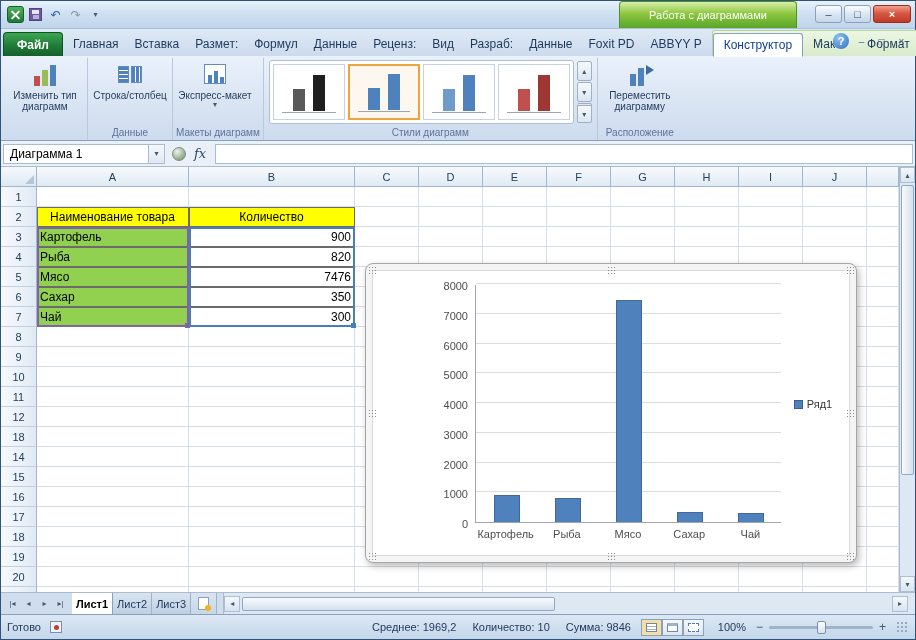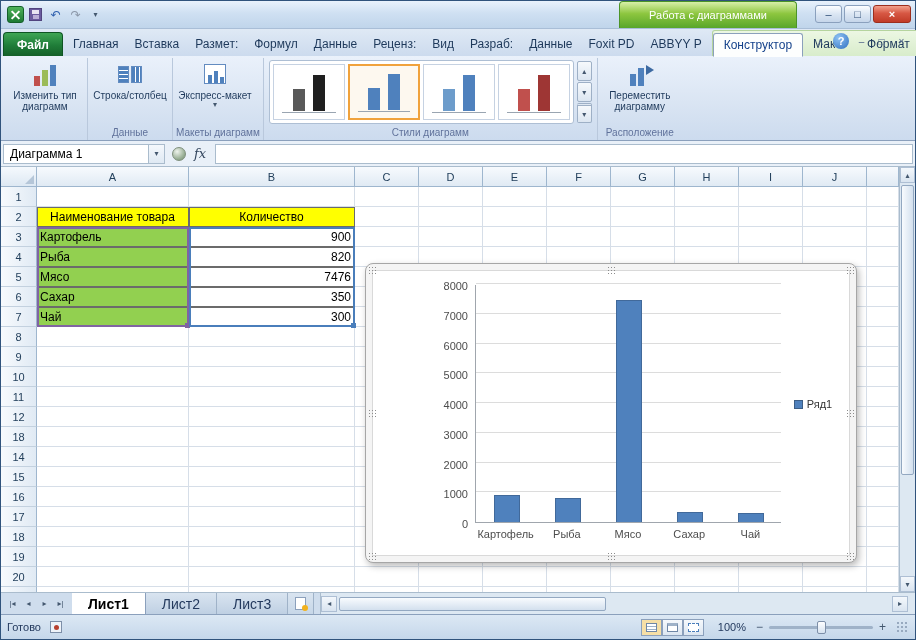--- a/index.html
+++ b/index.html
@@ -184,21 +184,21 @@
     display:flex; align-items:center; justify-content:center; }
   .legend { display:flex; align-items:center; gap:4px; font-size:11px; color:#333; }
   .legend-swatch { width:9px; height:9px; background:#4f81bd; border:1px solid #3c5e86; }
 
   
   .sheet-tabs-row { height:22px; flex:0 0 22px; background:#cfdded; border-top:1px solid #aabccd;
     display:flex; align-items:stretch; }
   .tab-nav { display:flex; align-items:center; gap:1px; padding:0 4px; }
   .nav-btn { min-width:15px; height:16px; font-size:8px; color:#44586f;
     display:flex; align-items:center; justify-content:center; }
-  .stab { padding:0 16px; font-size:14px; color:#243a5e; display:flex; align-items:center;
+  .stab { padding:0 4px; font-size:11px; color:#243a5e; display:flex; align-items:center;
     background:linear-gradient(#d9e4f0,#bfd0e3); border-right:1px solid #9fb2c8; }
   .stab.active { background:#fff; font-weight:bold; color:#000; border-right:1px solid #8ba0bc; }
   .insert-tab { width:26px; display:flex; align-items:center; justify-content:center;
     background:linear-gradient(#d9e4f0,#c7d7e8); border-right:1px solid #9fb2c8; }
   .mini-sheet { width:11px; height:13px; background:#fff; border:1px solid #8ba0bc; position:relative; }
   .mini-sheet::after { content:""; position:absolute; right:-3px; bottom:-2px; width:6px; height:6px;
     border-radius:50%; background:#f2b21d; }
   .h-scroll { flex:1; display:flex; align-items:center; margin-left:6px;
     background:#dde8f2; border-left:1px solid #aabccd; }
   .hs-btn { width:16px; height:16px; font-size:8px; color:#44586f; border:1px solid #aebfd4;
@@ -790,20 +790,25 @@
         </div>
       <div class="hs-btn">▸</div>
       <div class="tab-split"></div>
     </div>
   </div>
 
   <div class="status-bar">
     <span>Готово</span>
     <span class="record-icon"></span>
     <div class="sb-right">
+      <div class="sb-stats" id="sb-stats">
+          <span>Среднее: 1969,2</span>
+          <span>Количество: 10</span>
+          <span>Сумма: 9846</span>
+        </div>
       <div class="view-btns">
         <div class="view-btn active">
             <span class="vb-glyph grid"></span>
           </div>
         <div class="view-btn">
             <span class="vb-glyph page"></span>
           </div>
         <div class="view-btn">
             <span class="vb-glyph brk"></span>
           </div>

